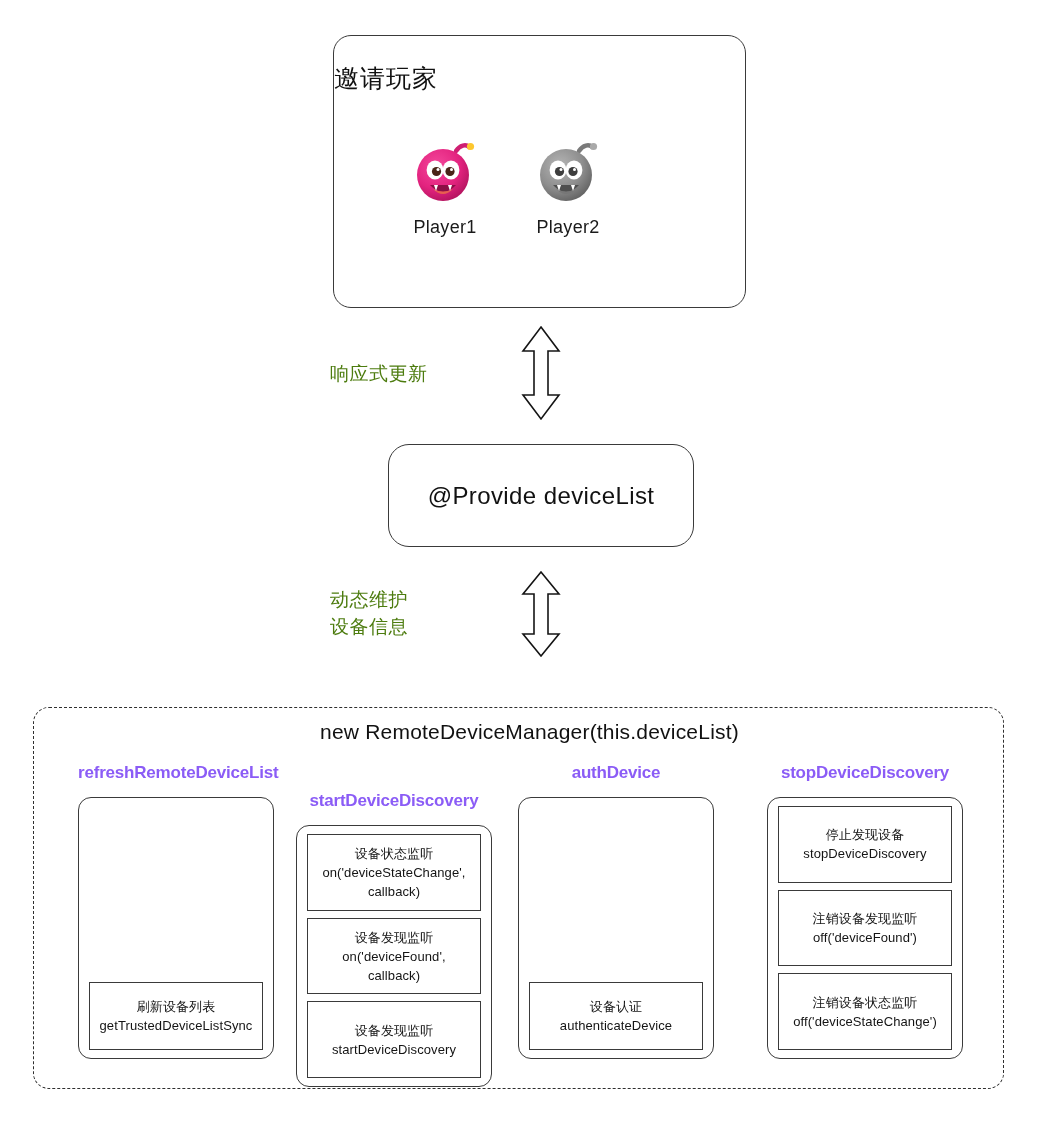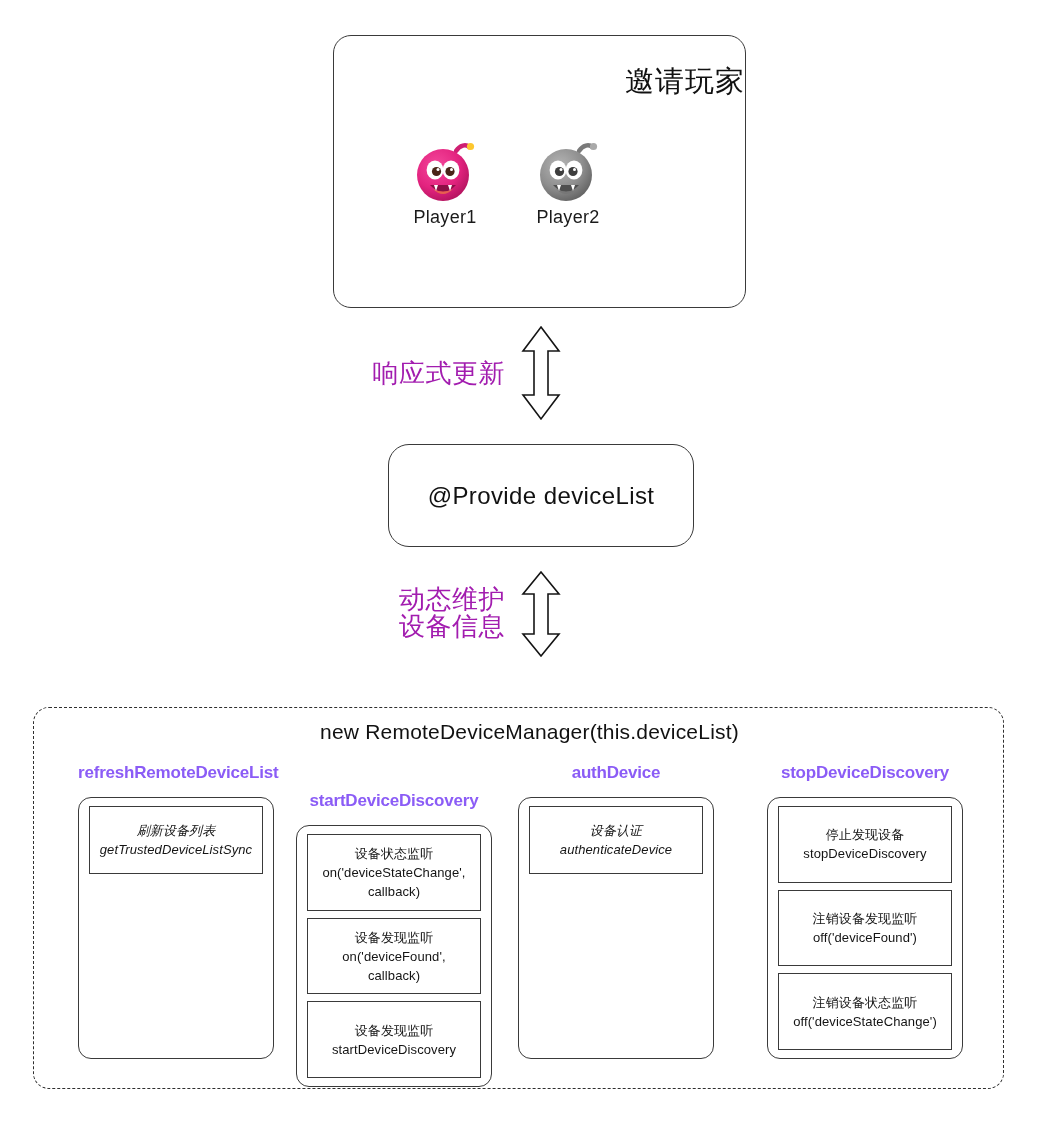--- a/index.html
+++ b/index.html
@@ -31,35 +31,35 @@
     top: 35px;
     width: 413px;
     height: 273px;
     border-radius: 18px;
   }
   #invite-title {
     position: absolute;
     left: 0;
     top: 26px;
     width: 100%;
-    text-align: right;
-    font-size: 29px;
+    text-align: left;
+    font-size: 25px;
     letter-spacing: 1px;
     color: #111;
   }
   .player-wrap {
     position: absolute;
     top: 103px;
     width: 120px;
     text-align: center;
   }
   #player-1 { left: 51px; }
   #player-2 { left: 174px; }
   .player-name {
-    margin-top: 2px;
+    margin-top: 12px;
     font-size: 18px;
     color: #1a1a1a;
     letter-spacing: .3px;
   }
   .avatar {
     width: 66px;
     height: 66px;
     margin: 0 auto;
     display: block;
   }
@@ -83,24 +83,23 @@
 
   
   .arrow {
     position: absolute;
   }
   #arrow-top { left: 519px; top: 325px; }
   #arrow-bottom { left: 519px; top: 570px; }
 
   .arrow-label {
     position: absolute;
-    text-align: right;
-    font-size: 26px;
+    font-size: 19px;
     line-height: 27px;
-    color: #a21caf;
+    color: #4d7c0f;
     letter-spacing: .5px;
     white-space: pre-line;
   }
   #arrow-top-label { left: 330px; top: 360px; width: 175px; }
   #arrow-bottom-label { left: 330px; top: 586px; width: 175px; }
 
   
   #manager-container {
     position: absolute;
     left: 33px;
@@ -145,21 +144,21 @@
     margin-top: 14px;
     height: 262px;
     border: 1px solid #3a3a3a;
     border-radius: 13px;
     background: #fff;
     box-sizing: border-box;
     display: flex;
     flex-direction: column;
     padding: 8px 10px;
   }
-  .column-body.center { justify-content: flex-start; font-style: italic; }
+  .column-body.center { justify-content: flex-end; }
   .column-body.stack { justify-content: flex-start; gap: 7px; }
 
   .sub-box {
     border: 1px solid #3a3a3a;
     background: #fff;
     box-sizing: border-box;
     text-align: center;
     font-size: 13px;
     line-height: 19px;
     color: #141414;

